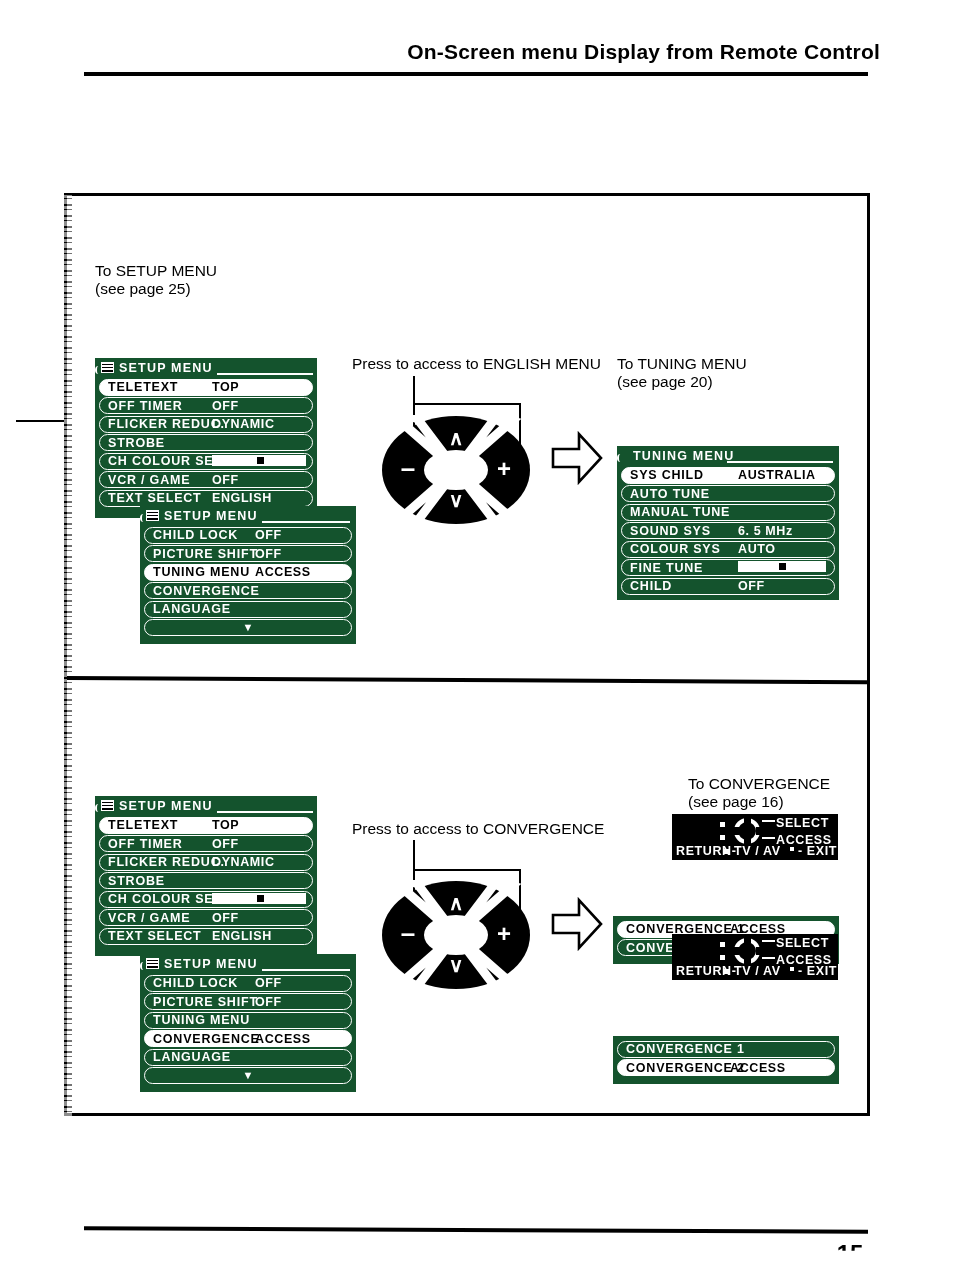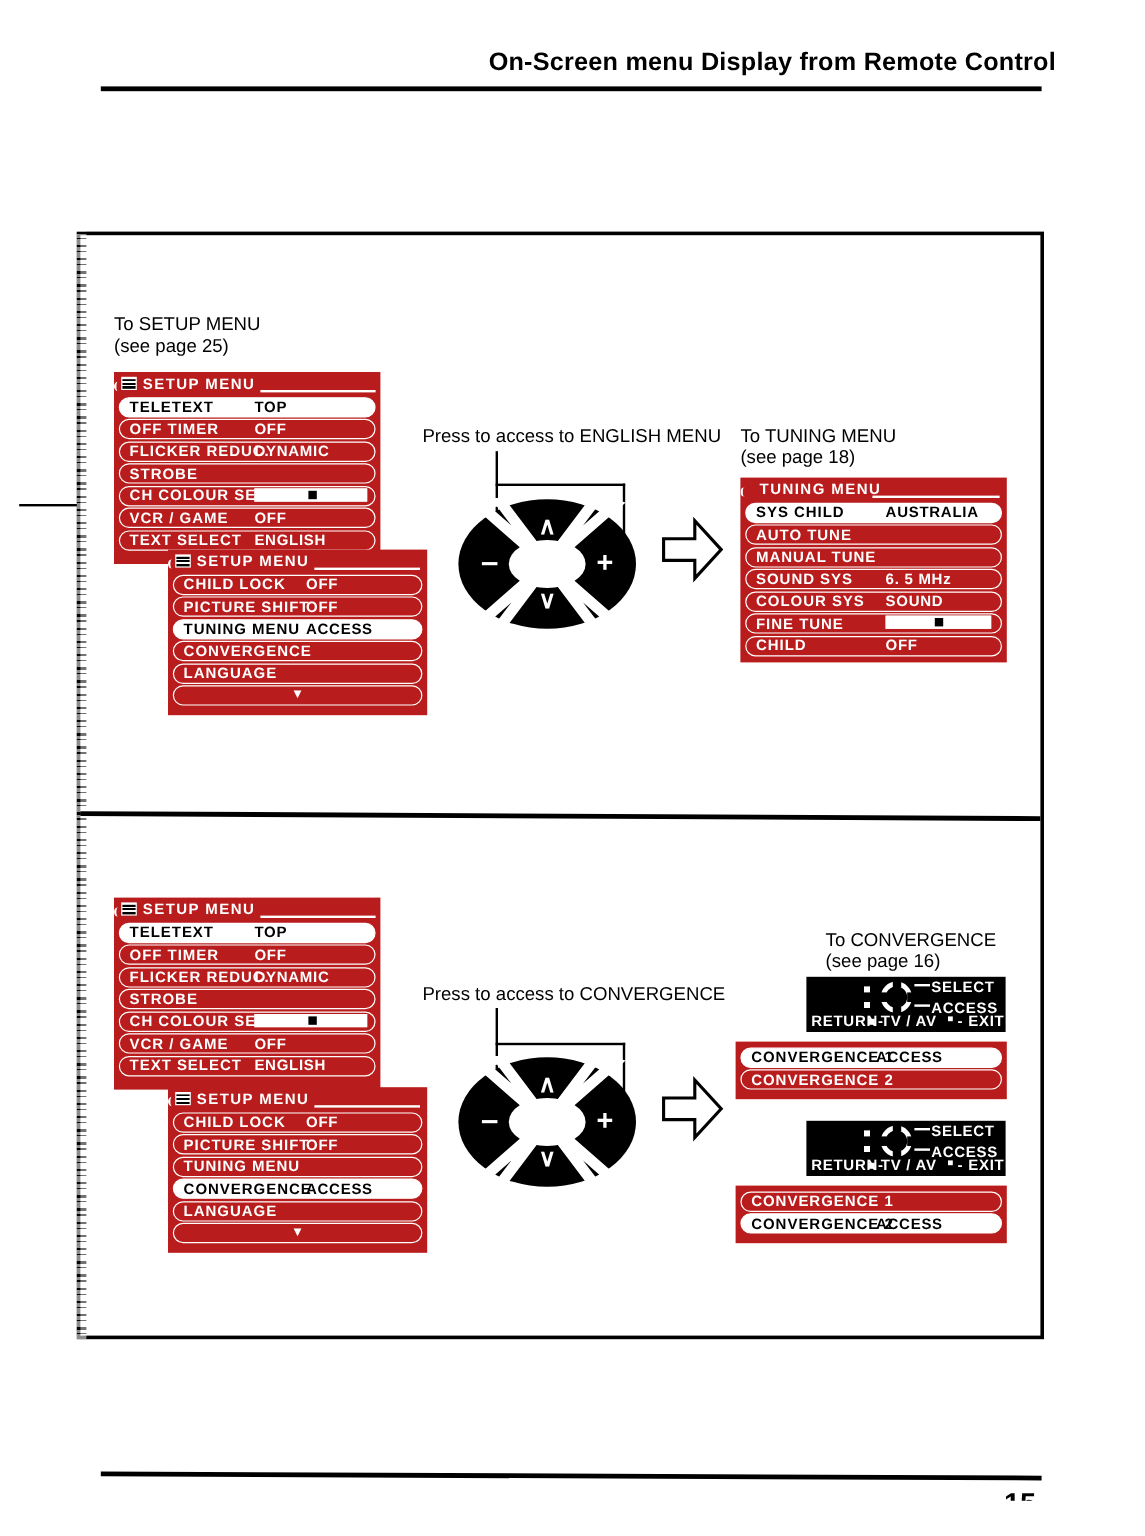--- a/index.html
+++ b/index.html
@@ -105,22 +105,23 @@
     position: absolute;
     font-size: 15.5px;
     line-height: 18px;
     white-space: pre-line;
     color: #000;
   }
 
   
   .osd {
     position: absolute;
-    background: #b91c1c;
+    background: #14532d;
     box-sizing: border-box;
+    margin-top: 48px;
   }
   .osd-header {
     position: relative;
     height: 19px;
     display: flex;
     align-items: center;
     padding-left: 6px;
     color: #fff;
   }
   .osd-header .hdr-title {
@@ -355,21 +356,21 @@
       <text x="76" y="92" fill="#fff" font-size="20" font-weight="bold" text-anchor="middle" font-family="&quot;Liberation Sans&quot;, sans-serif">∨</text>
     </svg></div>
 
 <div class="big-arrow" style="left:551px; top:429px; width:52px; height:58px;">
   <svg viewBox="0 0 52 58" width="52" height="58">
     <polygon points="2,20 28,20 28,5 50,29 28,53 28,38 2,38" fill="#ffffff" stroke="#000000" stroke-width="2.6"></polygon>
   </svg>
 </div>
 
 <div class="caption" style="left:617px; top:355px;">To TUNING MENU
-(see page 18)</div>
+(see page 20)</div>
 
 <div class="osd" id="t-tuning" style="left:617px; top:398px; width:222px; height:154px;">
   <div class="osd-header">
     <span class="hdr-lead"></span>
     <span class="hdr-title" style="margin-left:10px;">TUNING MENU</span>
     <span class="hdr-underline" style="left:110px; width:106px;"></span>
   </div>
   <div id="t-tuning-rows">
       <div class="osd-row selected">
         <span class="label">SYS CHILD</span>
@@ -380,21 +381,21 @@
       </div>
       <div class="osd-row">
         <span class="label">MANUAL TUNE</span>
       </div>
       <div class="osd-row">
         <span class="label">SOUND SYS</span>
         <span class="value" style="left: 116px;">6. 5 MHz</span>
       </div>
       <div class="osd-row">
         <span class="label">COLOUR SYS</span>
-        <span class="value" style="left: 116px;">SOUND</span>
+        <span class="value" style="left: 116px;">AUTO</span>
       </div>
       <div class="osd-row">
         <span class="label">FINE TUNE</span>
         <span class="slider" style="left: 116px; width: 88px; top: 1px;">
           <span class="knob" style="left: 39.5px;"></span>
         </span>
       </div>
       <div class="osd-row">
         <span class="label">CHILD</span>
         <span class="value" style="left: 116px;">OFF</span>

